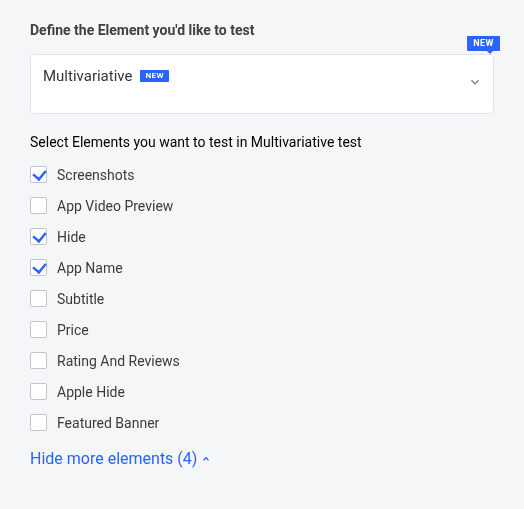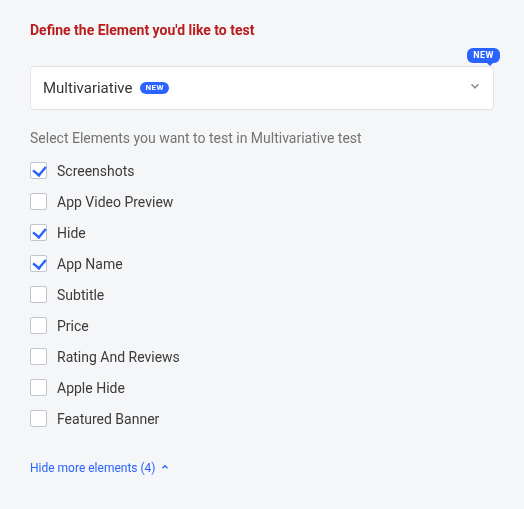--- a/index.html
+++ b/index.html
@@ -7,52 +7,52 @@
       font-family: -apple-system, BlinkMacSystemFont, "Segoe UI", Roboto, Helvetica, Arial, sans-serif;
       background: #f5f6f8;
       width: 524px;
       height: 509px;
       padding: 22px 30px;
       color: #333;
       font-size: 14px;
     }
     .section-title {
       font-weight: 700;
-      color: #b91c1c;
-      margin-bottom: 28px;
+      color: #404040;
+      margin-bottom: 16px;
       font-size: 14px;
     }
     .select-wrapper {
       position: relative;
       margin-bottom: 20px;
     }
     .select-box {
       width: 100%;
       background: #fff;
       border: 1px solid #e1e3e8;
       border-radius: 4px;
-      padding: 12px 40px 12px 12px;
+      padding: 12px 40px 28px 12px;
       display: flex;
       align-items: center;
       gap: 8px;
       cursor: pointer;
       font-size: 15px;
       color: #363636;
     }
     .new-badge {
       display: inline-flex;
       align-items: center;
       justify-content: center;
       background: #2a63ff;
       color: #fff;
       font-size: 8px;
       font-weight: 700;
       letter-spacing: 0.5px;
       padding: 2px 5px;
-      border-radius: 6px;
+      border-radius: 1px;
       text-transform: uppercase;
       line-height: 1;
     }
     .new-badge.floating {
       position: absolute;
       top: -18px;
       right: -6px;
       font-size: 9px;
       padding: 3px 6px;
     }
@@ -68,21 +68,21 @@
     }
     .chevron-down {
       position: absolute;
       right: 12px;
       top: 50%;
       transform: translateY(-50%);
       color: #8a8f99;
       pointer-events: none;
     }
     .subheading {
-      color: #737373;
+      color: #000000;
       font-size: 14px;
       margin-bottom: 16px;
     }
     .checkbox-list {
       display: flex;
       flex-direction: column;
       gap: 14px;
     }
     .checkbox-row {
       display: flex;
@@ -112,22 +112,22 @@
     }
     .checkbox-label {
       color: #3b3b3b;
       font-size: 14px;
     }
     .toggle-link {
       display: inline-flex;
       align-items: center;
       gap: 4px;
       color: #2a63ff;
-      font-size: 12px;
-      margin-top: 34px;
+      font-size: 16px;
+      margin-top: 18px;
       cursor: pointer;
     }
     .toggle-link svg { color: #2a63ff; }
   </style>
 </head>
 <body>
 
 
 
 <div class="section-title">Define the Element you'd like to test</div>

